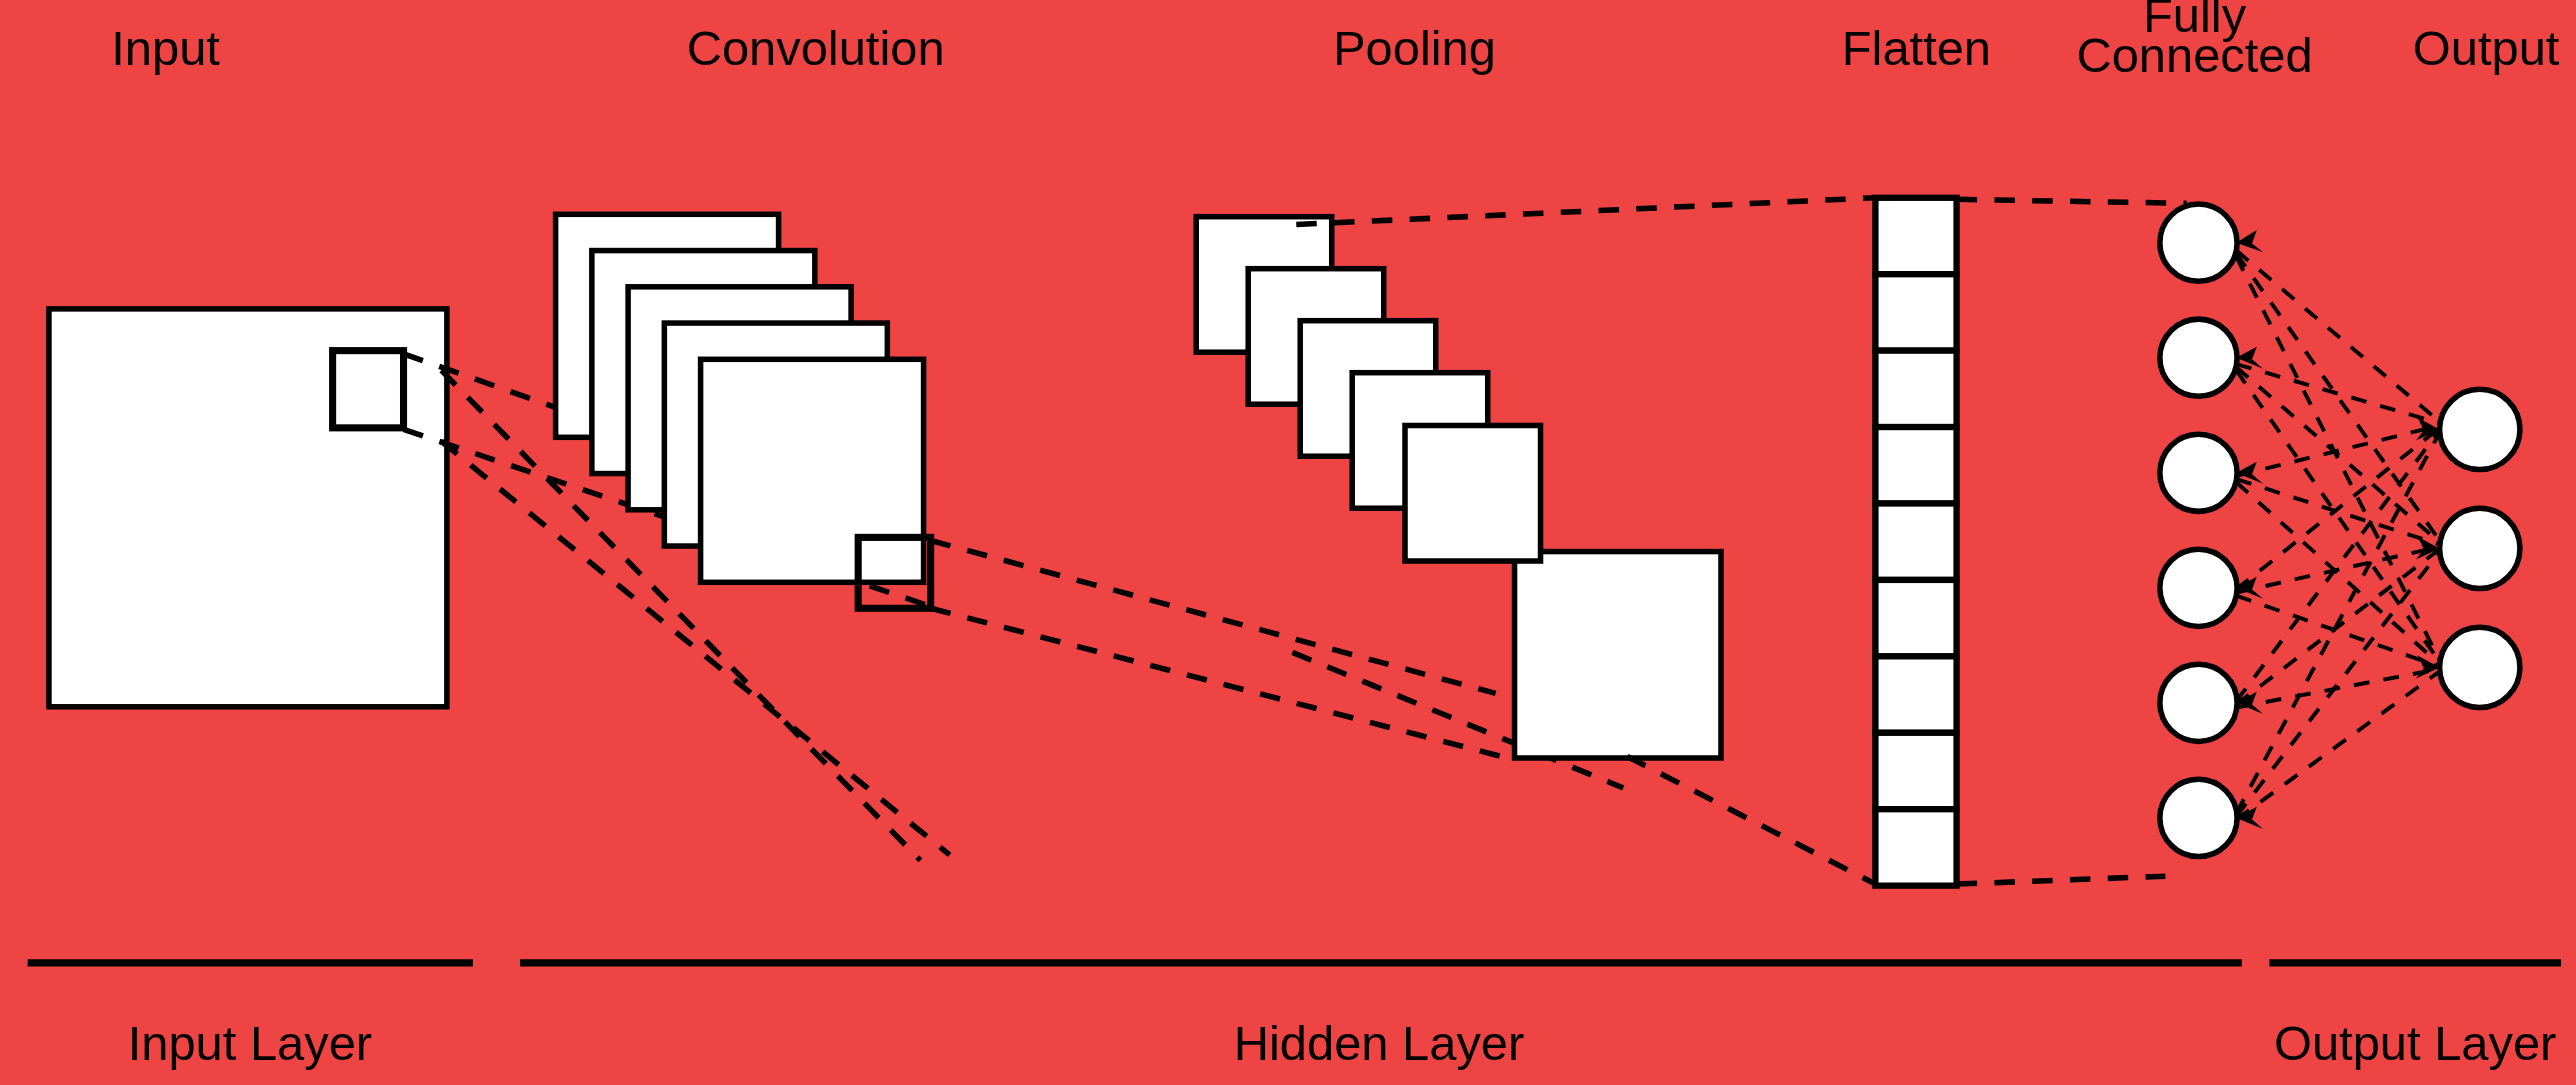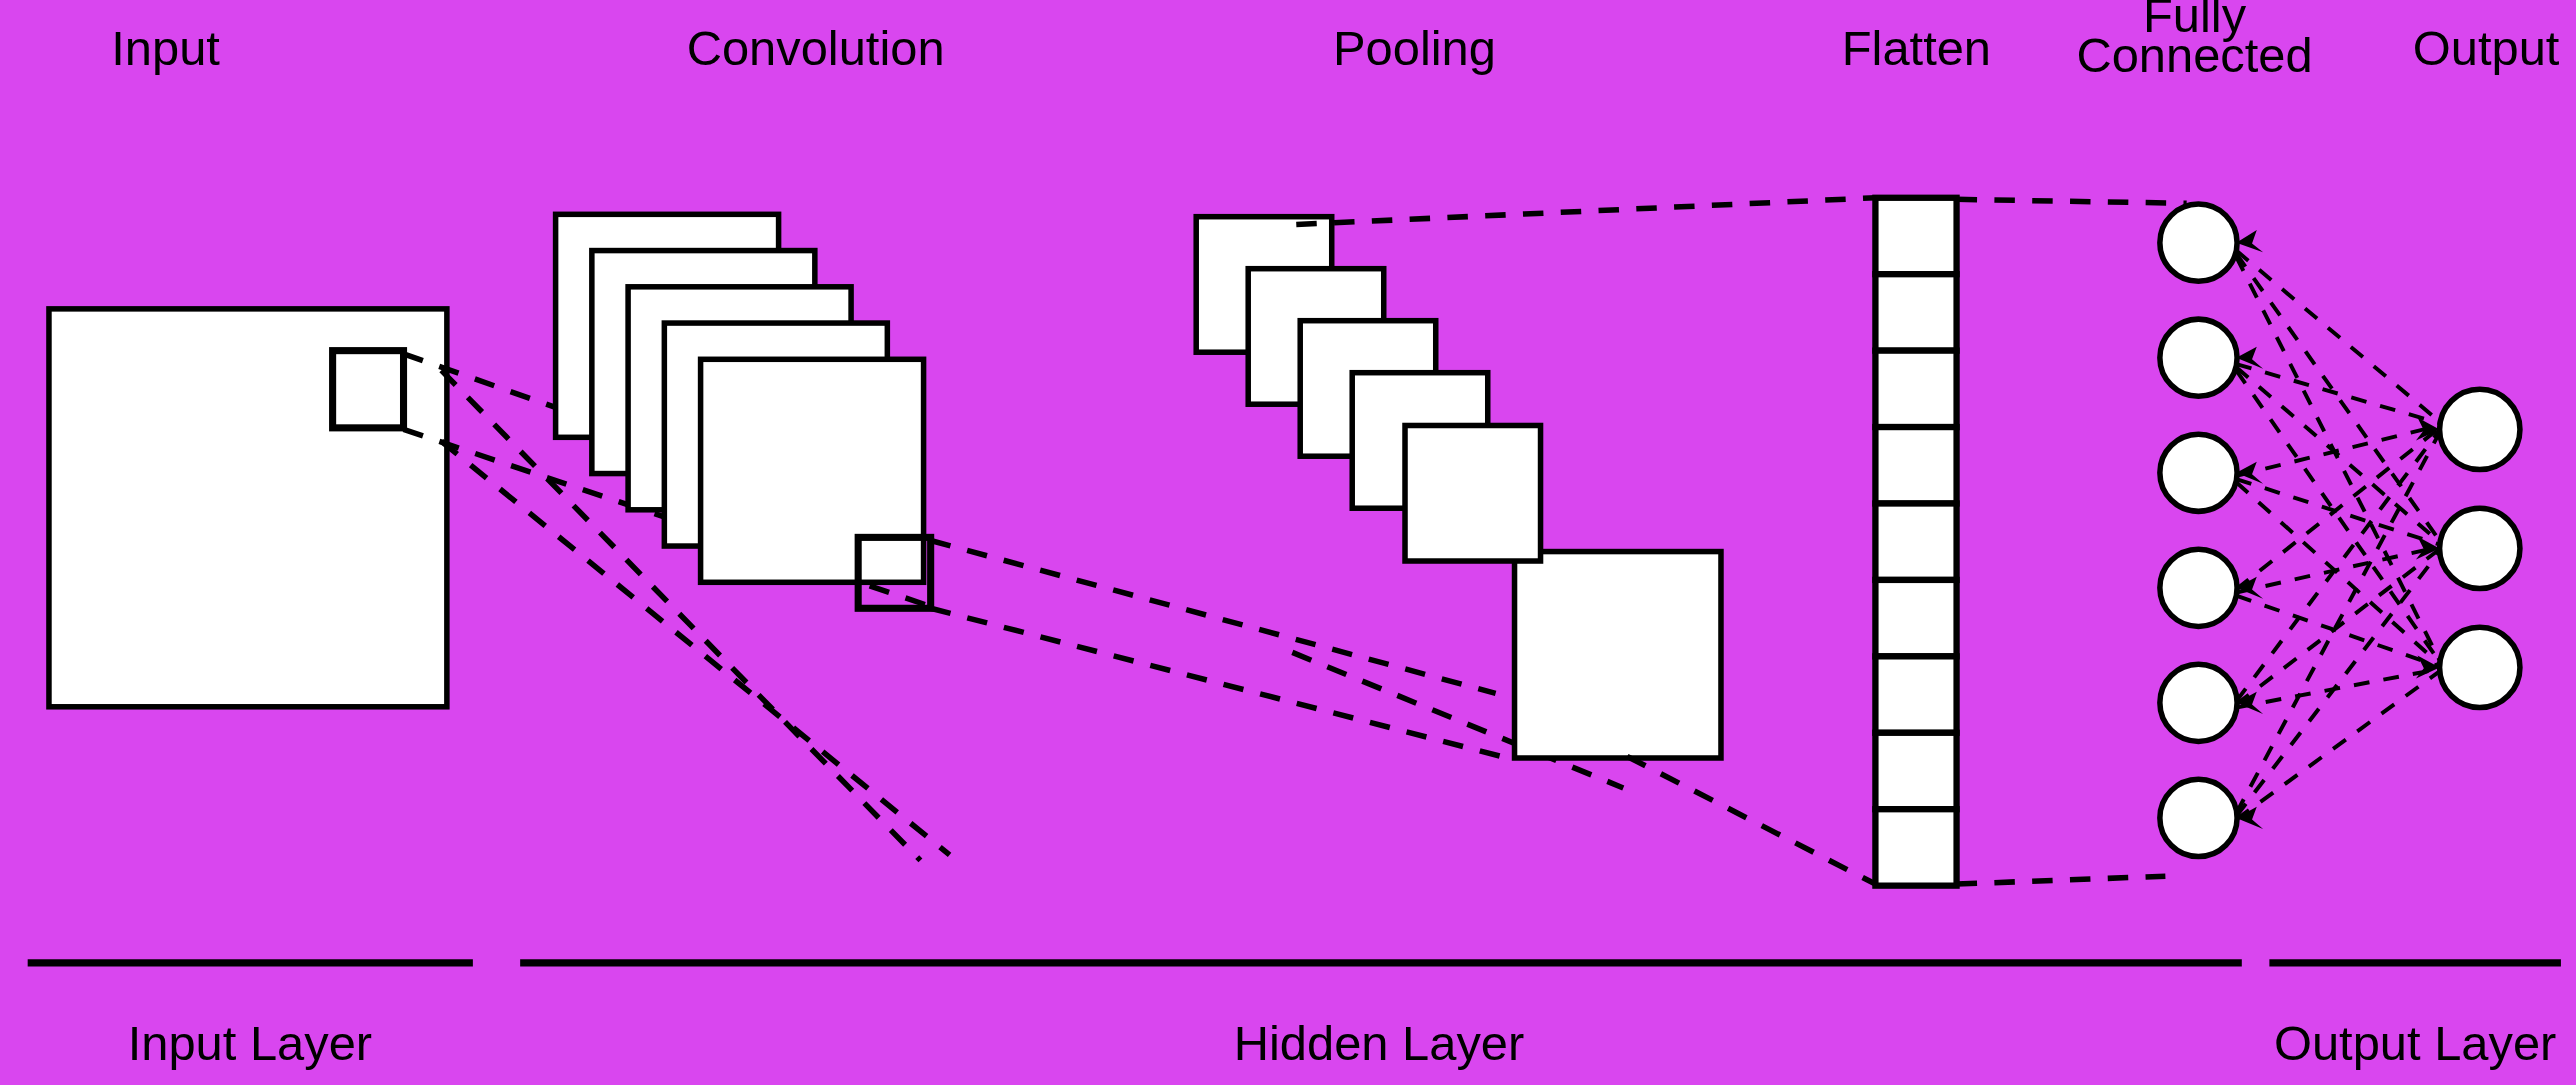--- a/index.html
+++ b/index.html
@@ -7,21 +7,21 @@
     padding: 0;
     background: #ffffff;
   }
   body {
     font-family: "Liberation Sans", sans-serif;
   }
   #page {
     position: relative;
     width: 2576px;
     height: 1085px;
-    background: #d946ef;
+    background: #ef4444;
     overflow: hidden;
   }
   #diagram-svg {
     position: absolute;
     left: 0;
     top: 0;
     width: 2576px;
     height: 1085px;
     display: block;
   }

